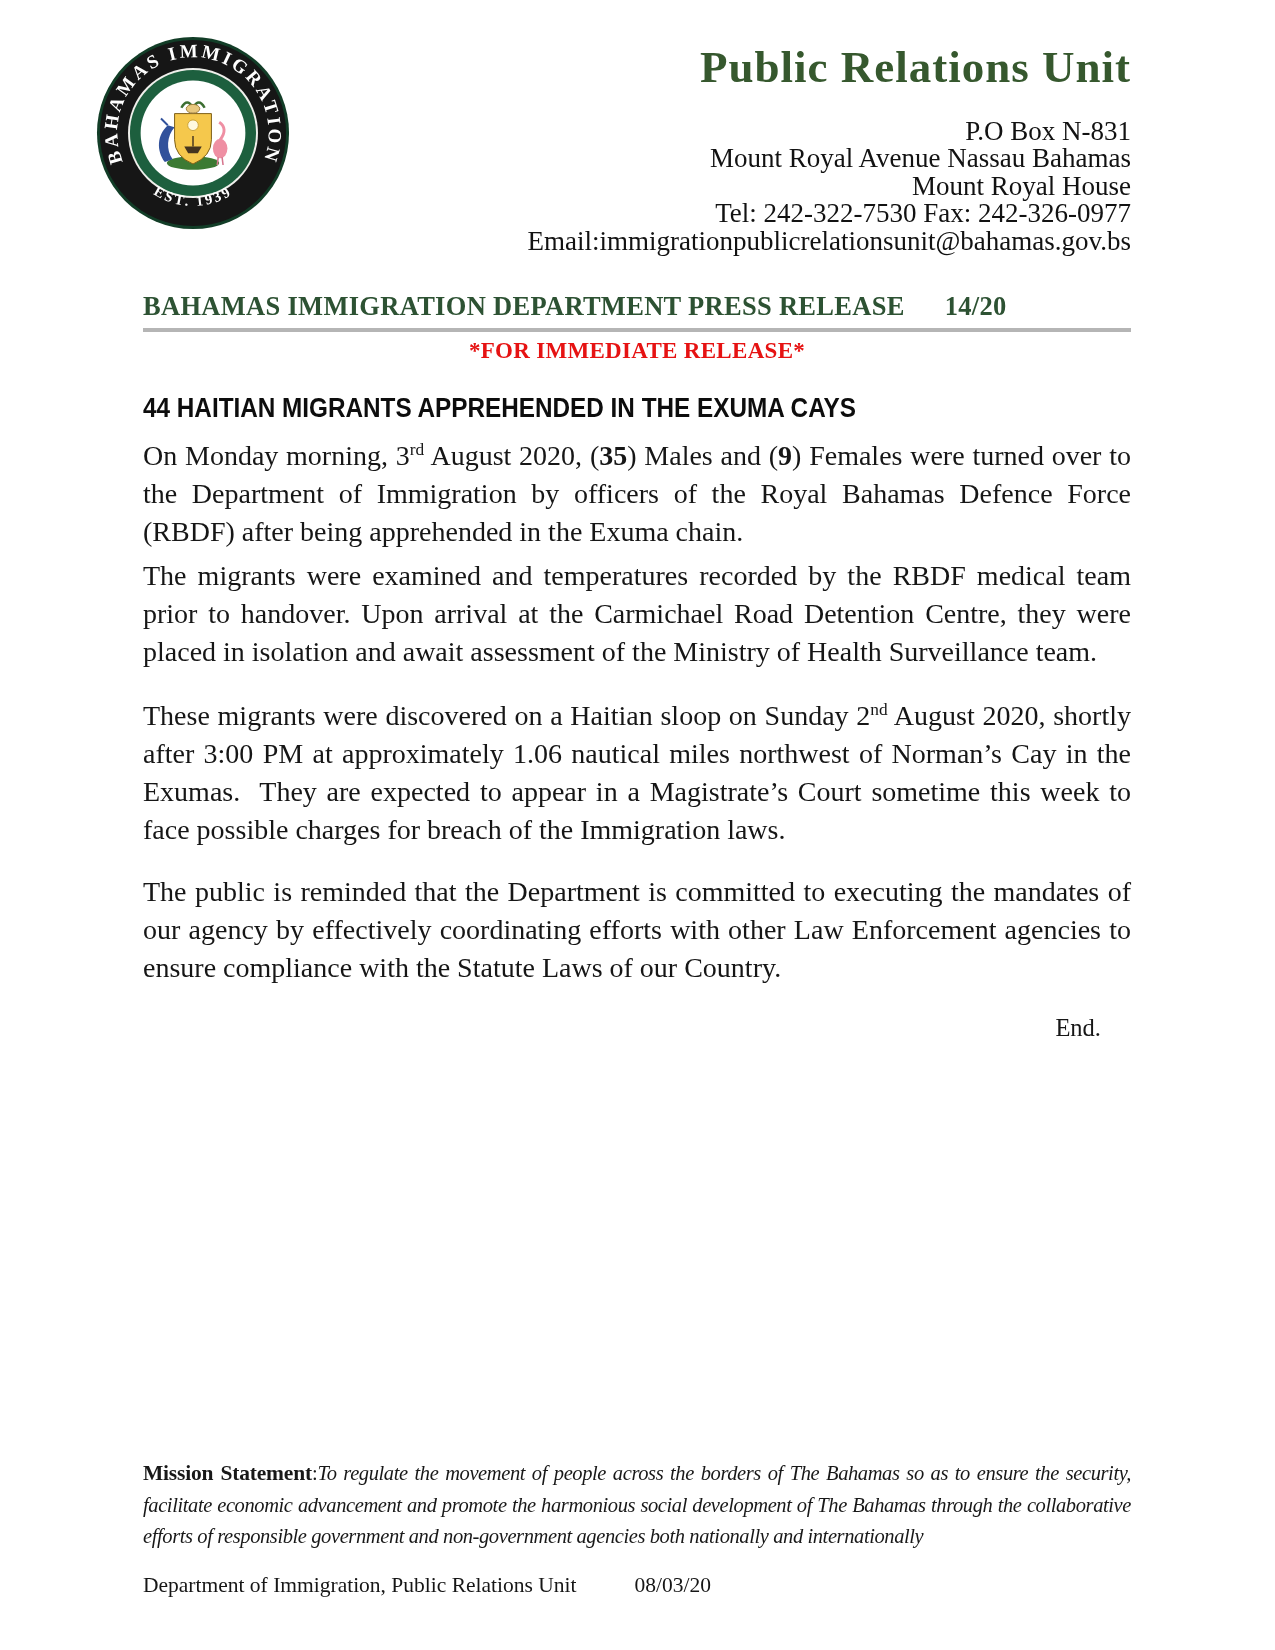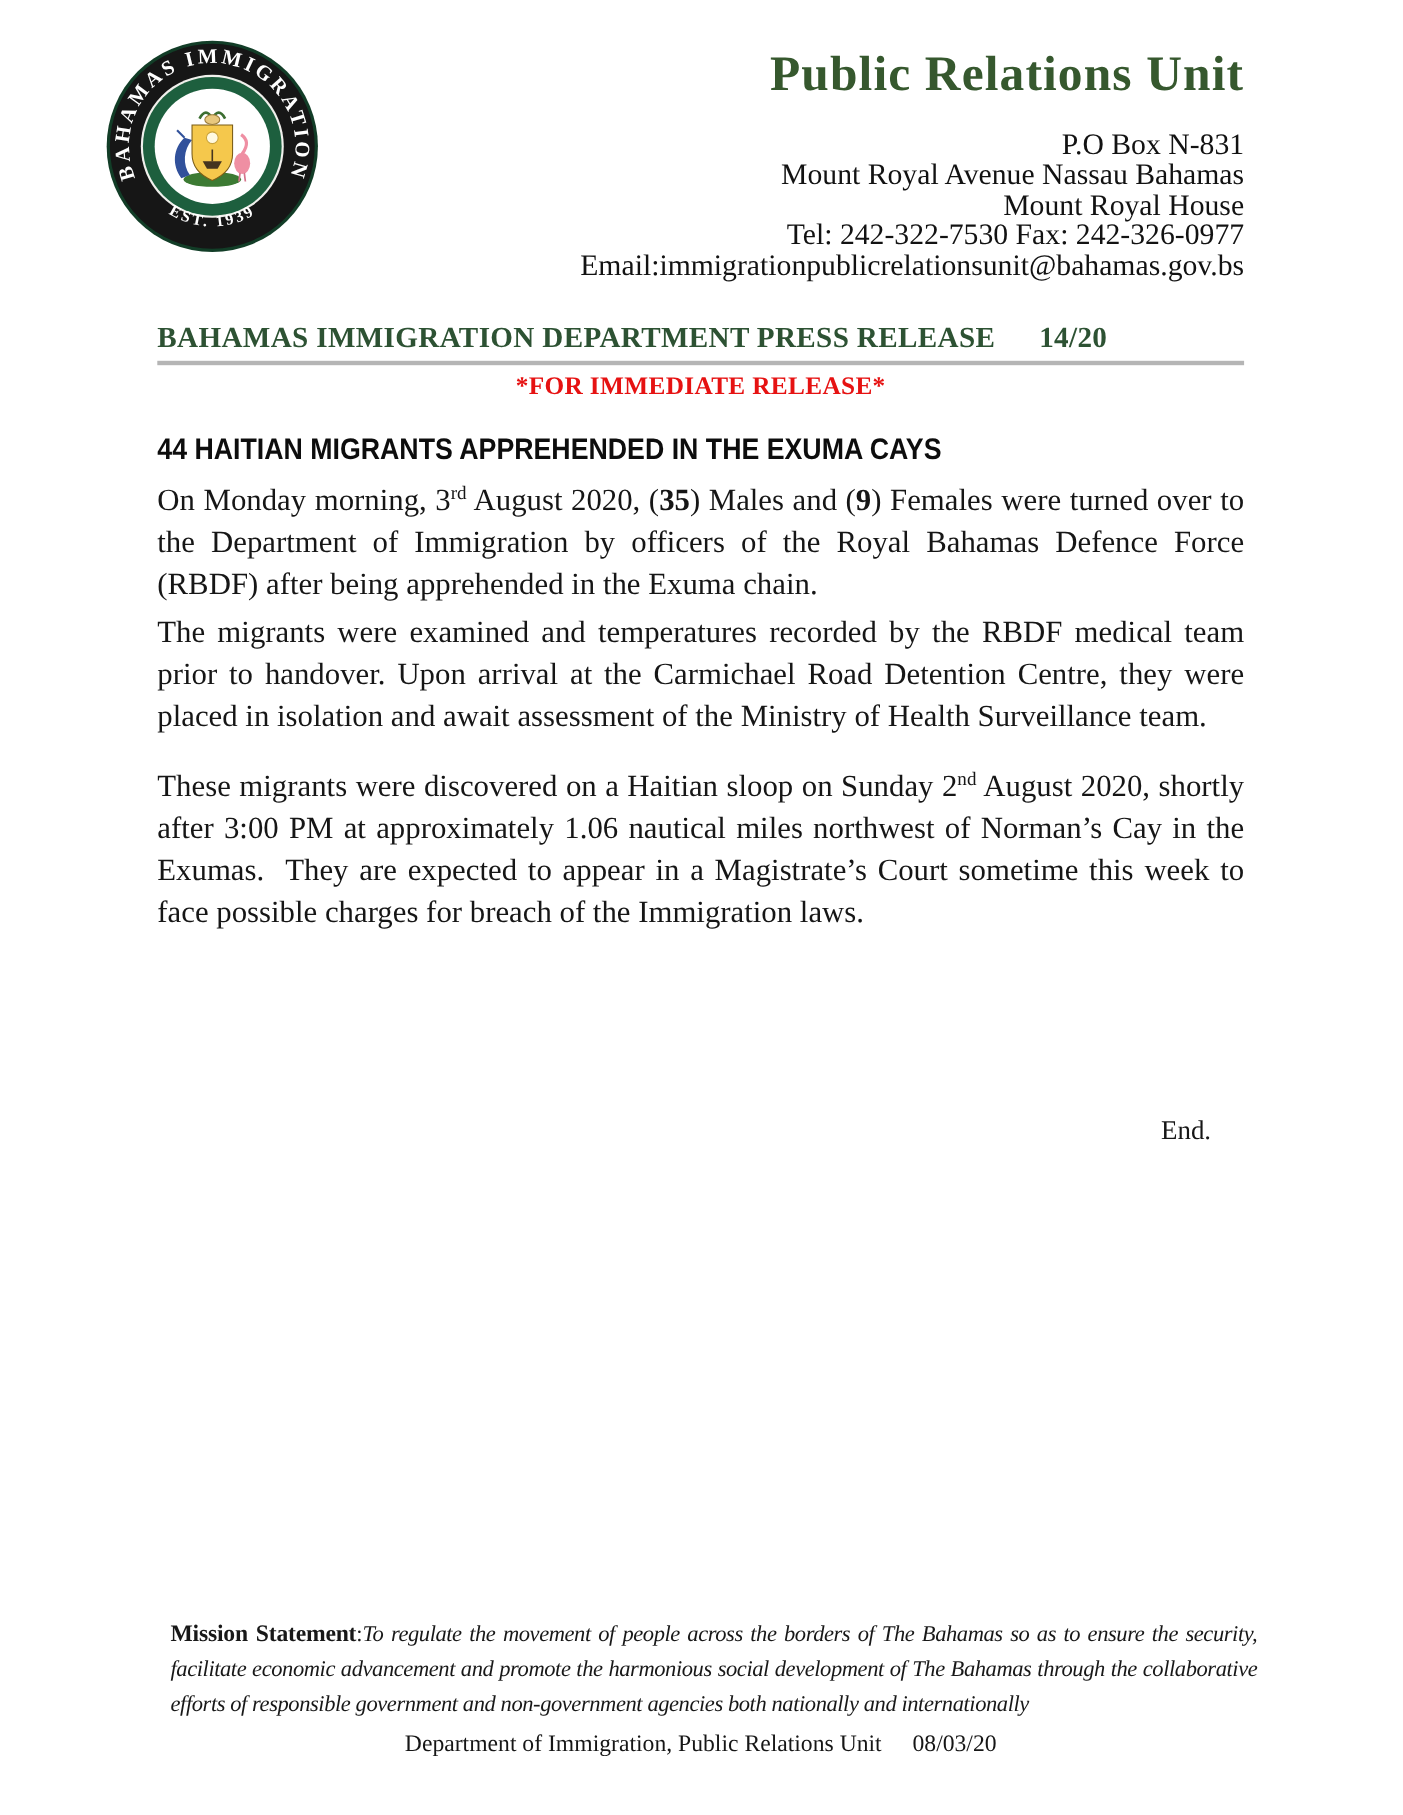--- a/index.html
+++ b/index.html
@@ -34,25 +34,25 @@
   .body-para{position:absolute;left:0;width:100%;margin:0;font-size:28px;line-height:38px;text-align:justify;color:#161616;}
   .p1{top:437px;}
   .p2{top:557px;}
   .p3{top:697px;}
   .p4{top:873px;}
   .body-para sup{font-size:0.62em;line-height:0;vertical-align:super;}
   .body-para b{font-weight:bold;}
   .end-line{position:absolute;top:1014px;left:0;width:100%;margin:0;text-align:right;padding-right:30px;box-sizing:border-box;font-size:24.5px;color:#161616;}
 
   
-  .mission{position:absolute;top:1458px;left:0;width:100%;margin:12px;font-size:20.5px;line-height:31.5px;text-align:justify;color:#181818;}
+  .mission{position:absolute;top:1458px;left:0;width:100%;margin:0;font-size:20.5px;line-height:31.5px;text-align:justify;color:#181818;}
   .mission-label{font-weight:bold;font-size:21.5px;font-style:normal;letter-spacing:-0.2px;}
   .mission-colon{font-weight:normal;}
   .mission-text{font-style:italic;letter-spacing:-0.4px;}
-  .footer{position:absolute;top:1573px;left:0;width:100%;display:flex;justify-content:center;gap:28px;font-size:21.5px;color:#161616;}
+  .footer{position:absolute;top:1573px;left:0;width:100%;display:flex;gap:58px;font-size:21.5px;color:#161616;}
 </style>
 </head>
 <body>
 
 <svg class="seal" viewBox="0 0 200 200">
   <circle cx="100" cy="100" r="99" fill="#123d27"></circle>
   <circle cx="100" cy="100" r="96" fill="#161616"></circle>
   <circle cx="100" cy="100" r="67" fill="#f0f0ec"></circle>
   <circle cx="100" cy="100" r="65" fill="#1d5f3e"></circle>
   <circle cx="100" cy="100" r="54" fill="#ffffff"></circle>
@@ -96,20 +96,21 @@
   <div class="notice">*FOR IMMEDIATE RELEASE*</div>
 
   <div class="headline">44 HAITIAN MIGRANTS APPREHENDED IN THE EXUMA CAYS</div>
 
   <p class="body-para p1"><span>On Monday morning, 3</span><sup>rd</sup><span> August 2020, (</span><b>35</b><span>) Males and (</span><b>9</b><span>) Females were turned over to the Department of Immigration by officers of the Royal Bahamas Defence Force (RBDF) after being apprehended in the Exuma chain.</span></p>
 
   <p class="body-para p2">The migrants were examined and temperatures recorded by the RBDF medical team prior to handover. Upon arrival at the Carmichael Road Detention Centre, they were placed in isolation and await assessment of the Ministry of Health Surveillance team.</p>
 
   <p class="body-para p3"><span>These migrants were discovered on a Haitian sloop on Sunday 2</span><sup>nd</sup><span> August 2020, shortly after 3:00 PM at approximately 1.06 nautical miles northwest of Norman’s Cay in the Exumas.&nbsp; They are expected to appear in a Magistrate’s Court sometime this week to face possible charges for breach of the Immigration laws.</span></p>
 
+  <p class="body-para p4">The public is reminded that the Department is committed to executing the mandates of our agency by effectively coordinating efforts with other Law Enforcement agencies to ensure compliance with the Statute Laws of our Country.</p>
 
   <p class="end-line">End.</p>
 
   <p class="mission"><span class="mission-label">Mission Statement</span><span class="mission-colon">:</span><span class="mission-text">To regulate the movement of people across the borders of The Bahamas so as to ensure the security, facilitate economic advancement and promote the harmonious social development of The Bahamas through the collaborative efforts of responsible government and non-government agencies both nationally and internationally</span></p>
 
   <div class="footer">
     <span>Department of Immigration, Public Relations Unit</span>
     <span>08/03/20</span>
   </div>
 

